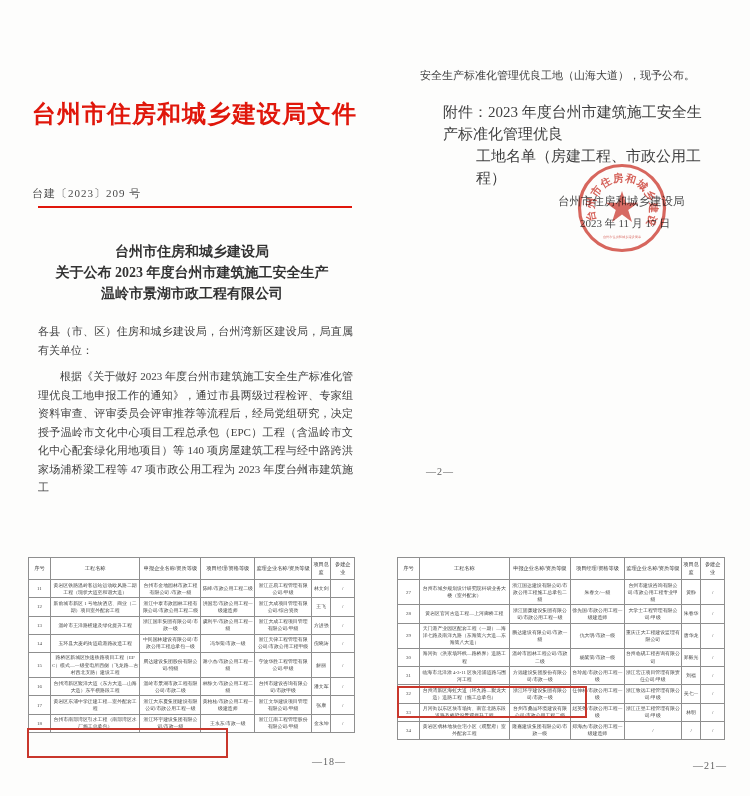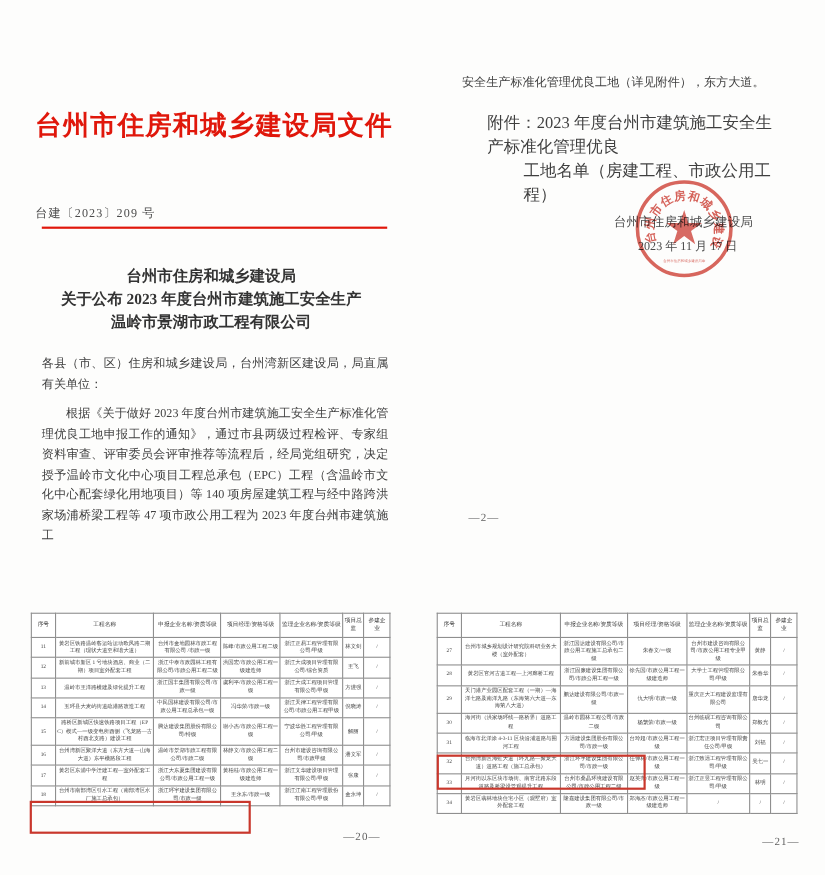--- a/index.html
+++ b/index.html
@@ -55,21 +55,21 @@
     <div>关于公布 2023 年度台州市建筑施工安全生产</div>
     <div>温岭市景湖市政工程有限公司</div>
   </div>
 
   <div class="abs body-block">
     <p><span>各县（市、区）住房和城乡建设局，台州湾新区建设局，局直属</span><span>有关单位：</span></p>
     <p class="para">根据《关于做好 2023 年度台州市建筑施工安全生产标准化管理优良工地申报工作的通知》，通过市县两级过程检评、专家组资料审查、评审委员会评审推荐等流程后，经局党组研究，决定授予温岭市文化中心项目工程总承包（EPC）工程（含温岭市文化中心配套绿化用地项目）等 140 项房屋建筑工程与经中路跨洪家场浦桥梁工程等 47 项市政公用工程为 2023 年度台州市建筑施工</p>
   </div>
   <div class="abs pgfoot" style="left:292px;top:464px;">—1—</div>
 
-  <div class="abs p2-line1">安全生产标准化管理优良工地（详见附件），东方大道。</div>
+  <div class="abs p2-line1">安全生产标准化管理优良工地（山海大道），现予公布。</div>
   <div class="abs p2-attach">
     <div>附件：2023 年度台州市建筑施工安全生产标准化管理优良</div>
     <div class="l2">工地名单（房建工程、市政公用工程）</div>
   </div>
 
   <div class="abs signer">台州市住房和城乡建设局</div>
   <div class="abs signdate">2023 年 11 月 17 日</div>
 
   <svg class="abs seal" viewBox="0 0 94 94">
     <defs>
@@ -175,21 +175,21 @@
           <td>台州市南部湾区引水工程（南部湾区水厂施工总承包）</td>
           <td>浙江环宇建设集团有限公司/市政一级</td>
           <td>王永东/市政一级</td>
           <td>浙江江南工程管理股份有限公司/甲级</td>
           <td>金永坤</td>
           <td>/</td>
         </tr>
       </tbody>
     </table>
   <div class="abs hl-box" id="hl-left"></div>
-  <div class="abs pgfoot" style="left:312px;top:756px;">—20—</div>
+  <div class="abs pgfoot" style="left:312px;top:756px;">—18—</div>
 
   <table id="table-right" class="abs roster">
     <colgroup>
       <col style="width:6.7%">
         <col style="width:27.5%">
         <col style="width:18.7%">
       <col style="width:16.5%">
         <col style="width:17.4%">
         <col style="width:6.0%">
         <col style="width:7.2%">

